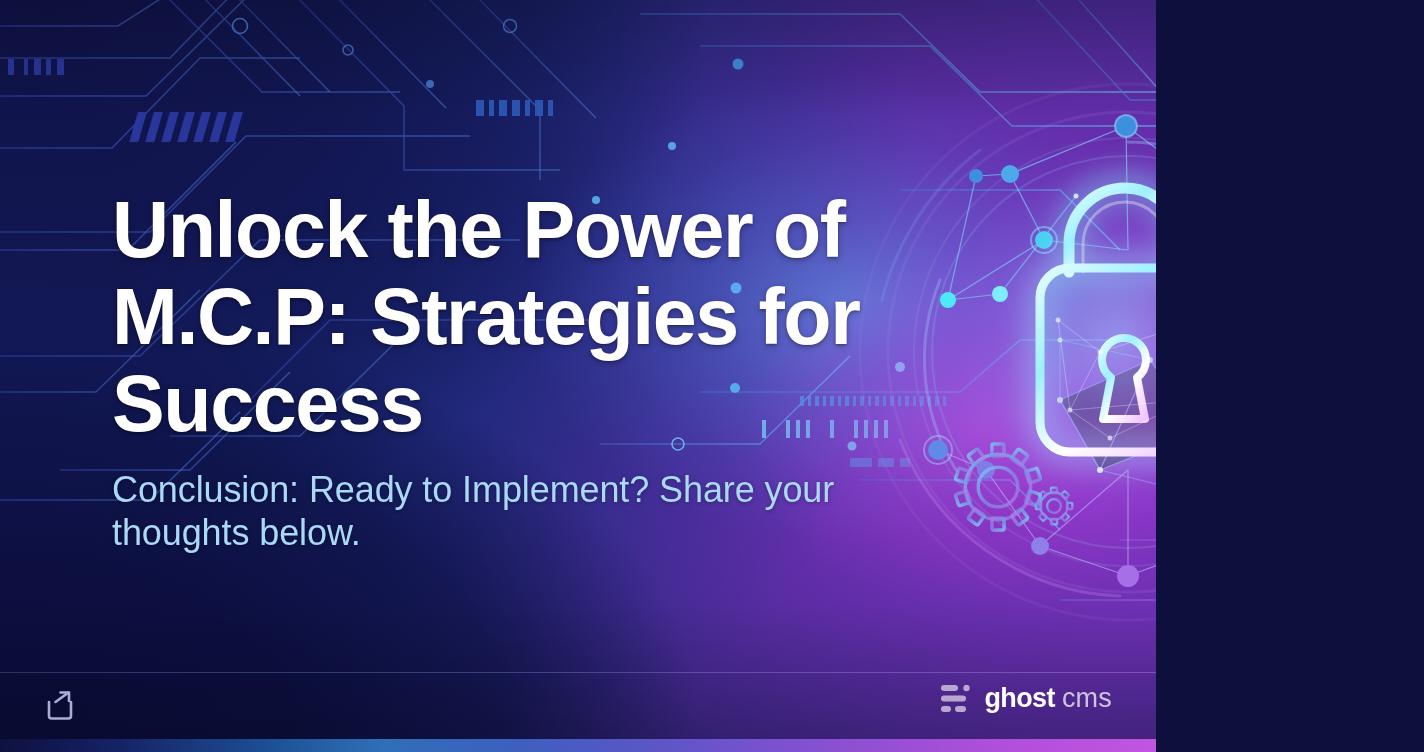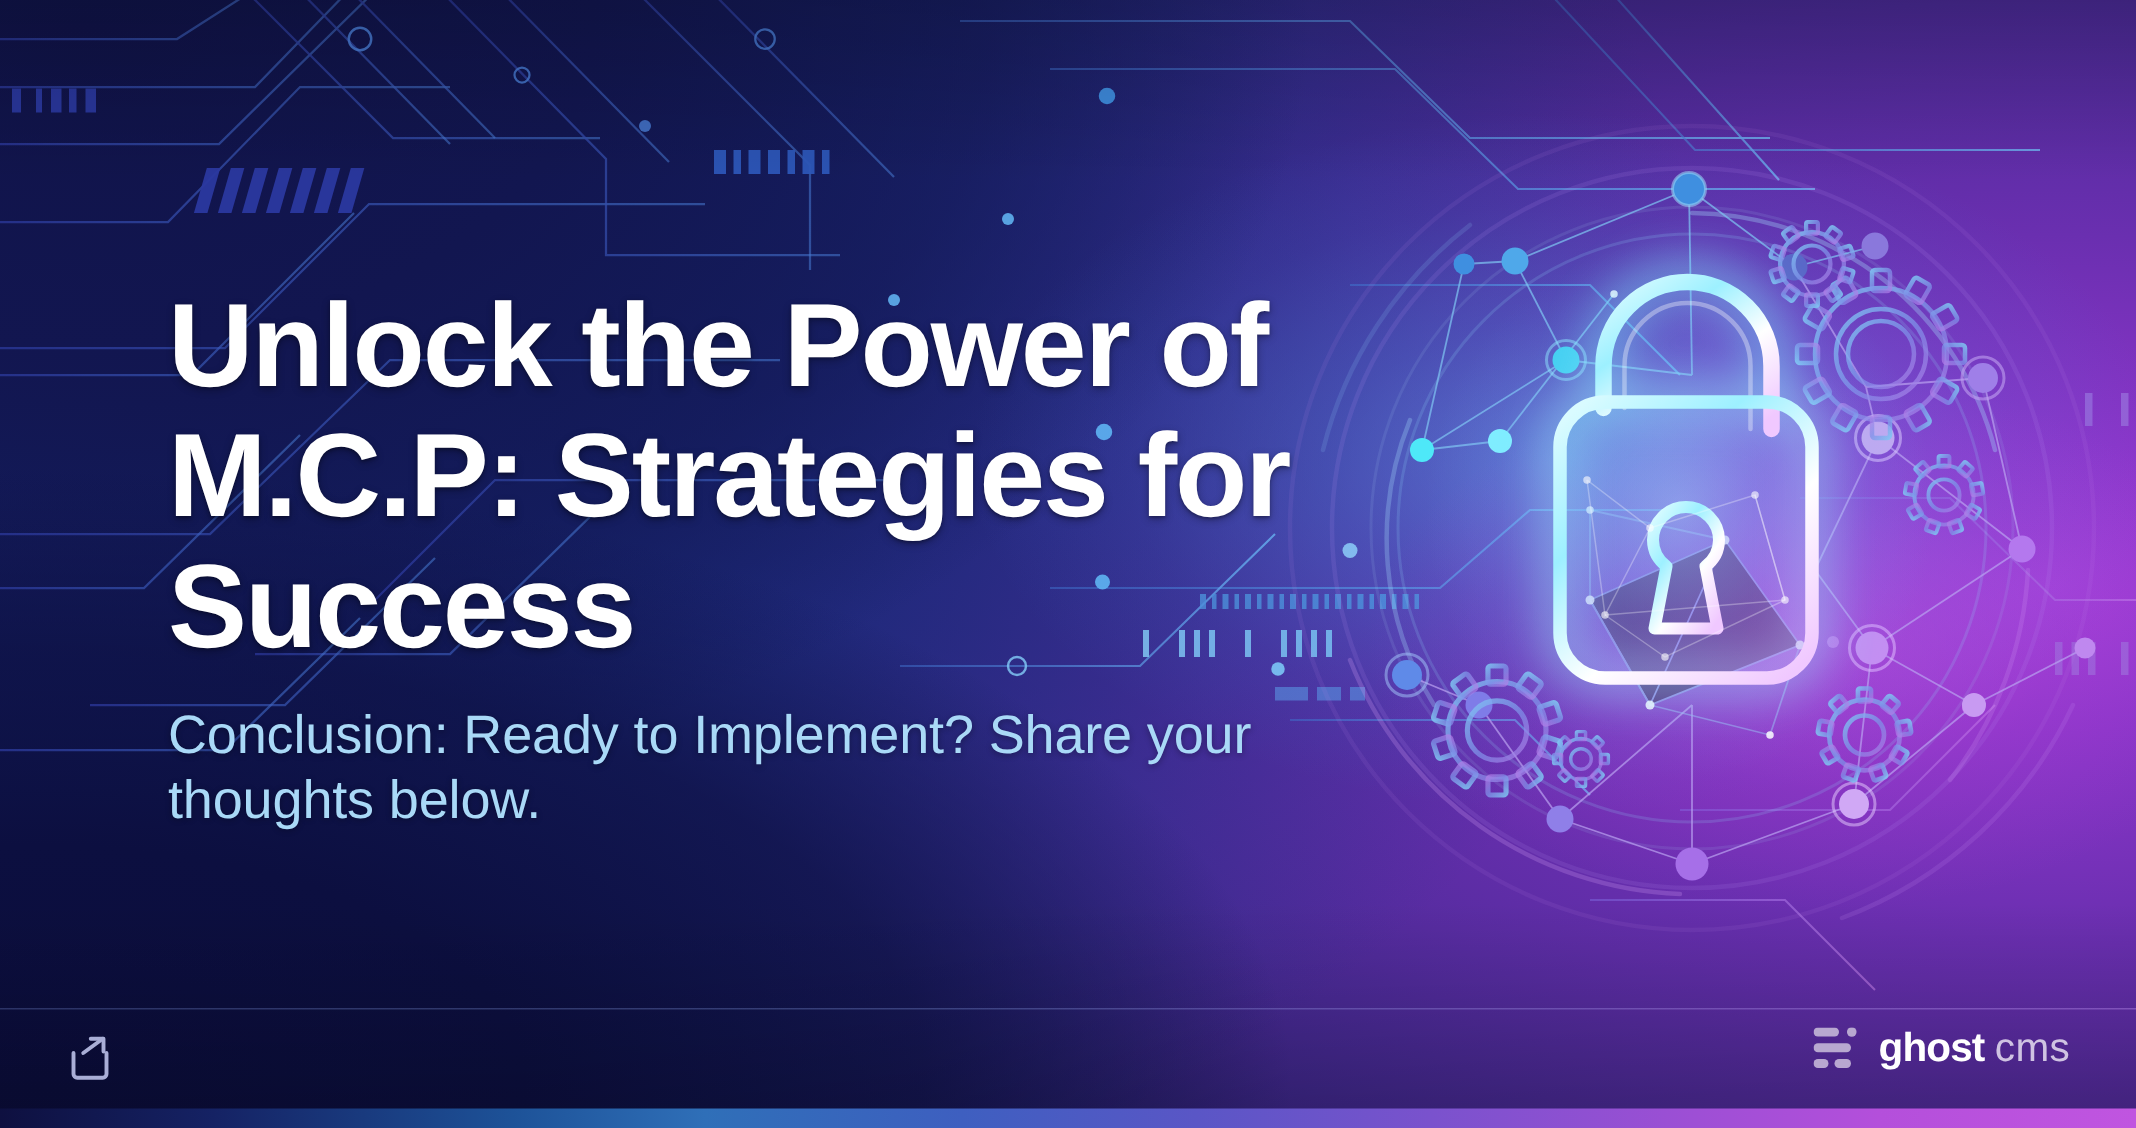--- a/index.html
+++ b/index.html
@@ -5,21 +5,21 @@
 <style>
   * { margin:0; padding:0; box-sizing:border-box; }
   html,body{ background:#0d0f3d; }
   body{
     font-family:"Liberation Sans","DejaVu Sans",sans-serif;
     -webkit-font-smoothing:antialiased;
   }
 
   .canvas{
     position:relative;
-    width:1424px; height:752px;
+    width:1156px; height:752px;
     overflow:hidden;
     background:#000000;
   }
 
   
   .bg-base{
     position:absolute; inset:0;
     background:
       radial-gradient(120% 130% at 96% 52%, #a13fd8 0%, #8b35c9 10%, #6a2fb0 24%, #4a2a96 40%, #2a2379 57%, #171b63 72%, #101450 86%, #0c1044 100%);
   }

